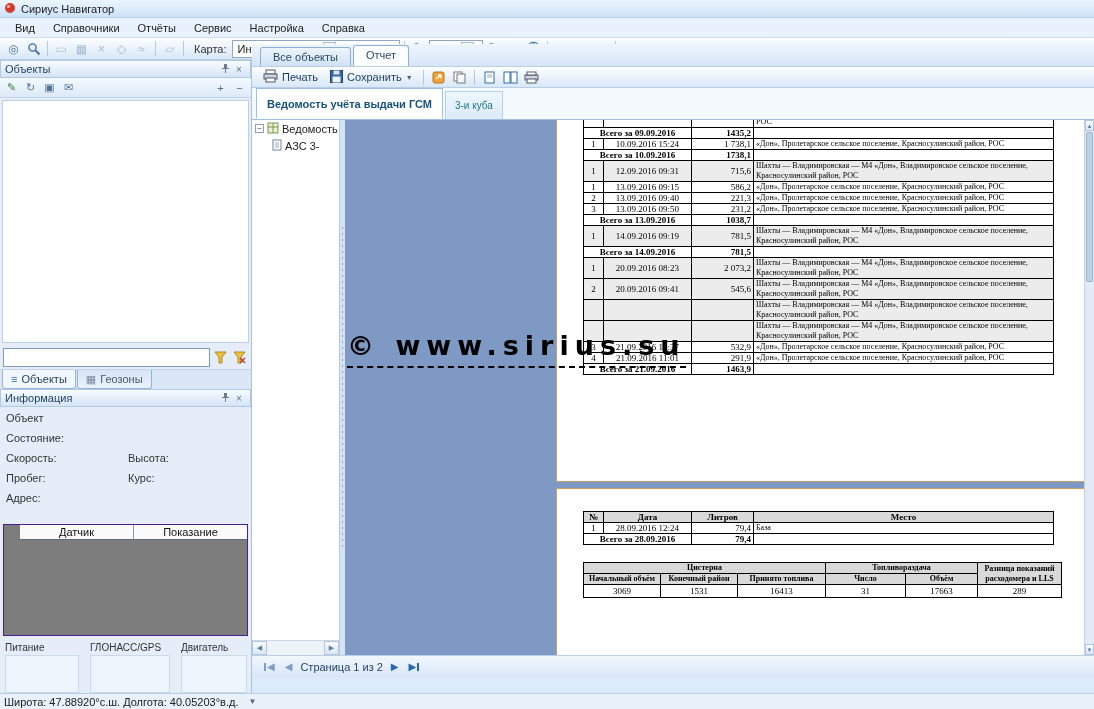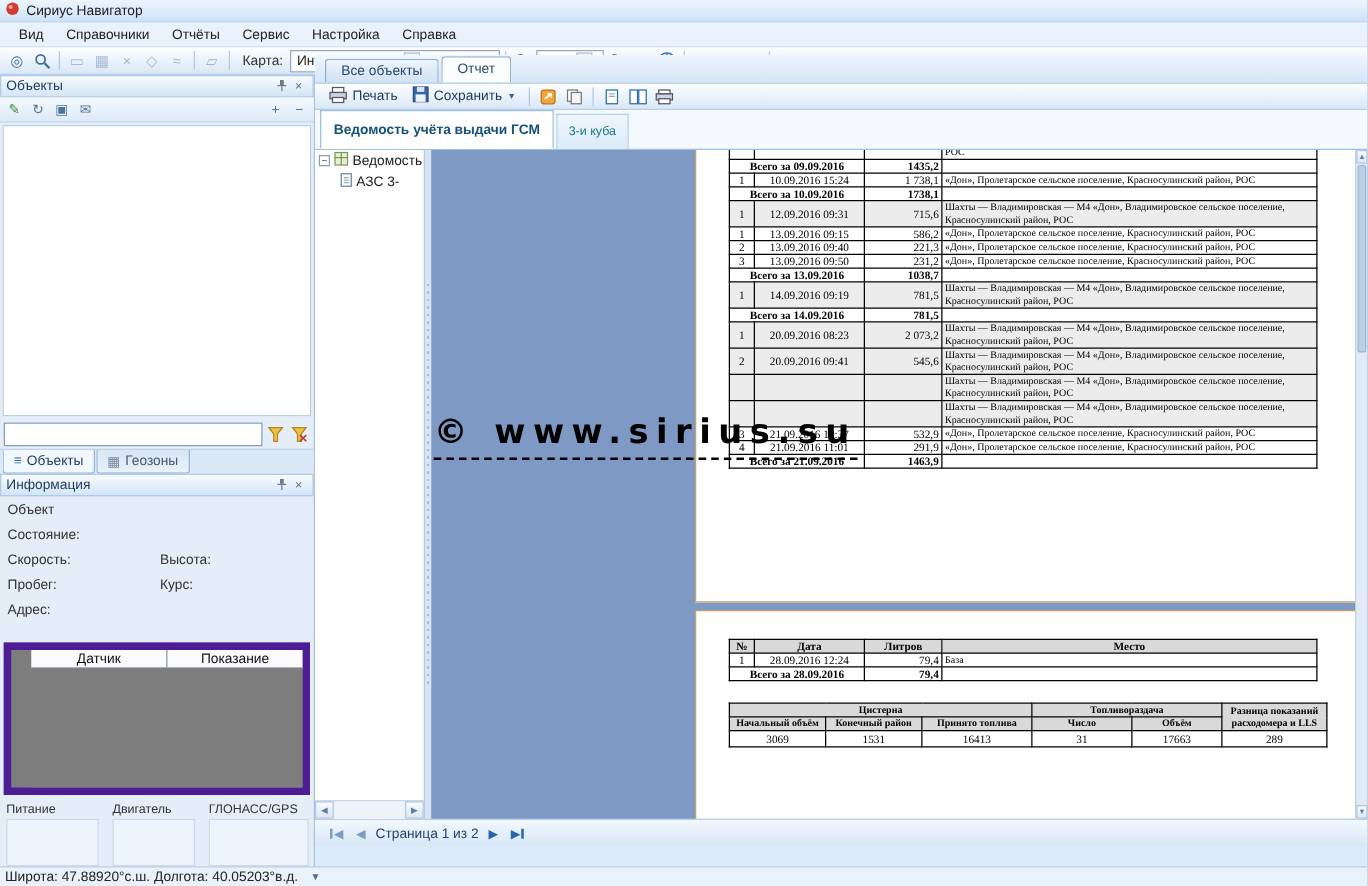--- a/index.html
+++ b/index.html
@@ -31,21 +31,21 @@
   .sico{width:17px;height:16px;display:inline-flex;align-items:center;justify-content:center;font-size:11px;color:#4d7396;}
   .tree-area{flex:1;margin:2px;background:#fff;border:1px solid #bcd0e4;}
   .search-row{height:24px;display:flex;align-items:center;gap:2px;padding:2px 3px;}
   .search-row input{flex:1;height:19px;border:1px solid #7f9db9;padding:0 3px;font:11px "Liberation Sans",sans-serif;}
   .side-tabs{height:20px;display:flex;align-items:stretch;padding-left:2px;gap:1px;background:#dae7f6;border-top:1px solid #c0d3e8;}
   .stab{display:flex;align-items:center;gap:4px;padding:0 8px;border:1px solid #95b3d7;border-top:none;border-radius:0 0 3px 3px;background:linear-gradient(#d7e5f4,#eaf2fb);color:#44586e;}
   .stab.active{background:#f2f7fd;color:#1c3c5e;}
   .info-fields{padding:5px 6px 2px;color:#333;}
   .frow{height:20px;display:flex;}
   .frow .c1{width:122px;}
-  .sensor{margin:10px 3px 0;border:6px solid #4c1d95;background:#7d7d7d;padding-left:16px;}
+  .sensor{margin:10px 3px 0;border:1px solid #4c1d95;background:#7d7d7d;padding-left:16px;}
   .shead{display:flex;height:15px;background:#fafafa;border-bottom:1px solid #5d6b79;}
   .shcell{flex:1;display:flex;align-items:center;justify-content:center;border-right:1px solid #8a97a4;font-size:11px;color:#111;}
   .shcell:last-child{border-right:none;}
   .sbody{height:95px;background:#7d7d7d;}
   .indicators{display:flex;gap:11px;padding:6px 5px 0;}
   .ind{display:flex;flex-direction:column;gap:2px;}
   .ind-label{font-size:10px;color:#333;}
   .ind-box{height:38px;background:#eef4fb;border:1px solid #ccd9e8;}
   .ind.p .ind-box{width:74px;} .ind.d .ind-box{width:66px;} .ind.g .ind-box{width:80px;}
 
@@ -267,26 +267,26 @@
         <div class="shcell">Датчик</div>
         <div class="shcell">Показание</div>
       </div>
       <div class="sbody"></div>
     </div>
     <div class="indicators">
       <div class="ind p">
         <div class="ind-label">Питание</div>
         <div class="ind-box"></div>
       </div>
+      <div class="ind g">
+        <div class="ind-label">ГЛОНАСС/GPS</div>
+        <div class="ind-box"></div>
+      </div>
       <div class="ind d">
         <div class="ind-label">Двигатель</div>
-        <div class="ind-box"></div>
-      </div>
-      <div class="ind g">
-        <div class="ind-label">ГЛОНАСС/GPS</div>
         <div class="ind-box"></div>
       </div>
     </div>
   </div>
 
   <div class="main">
     <div class="viewtabs">
       <div class="vtab">Все объекты</div>
       <div class="vtab active">Отчет</div>
     </div>

